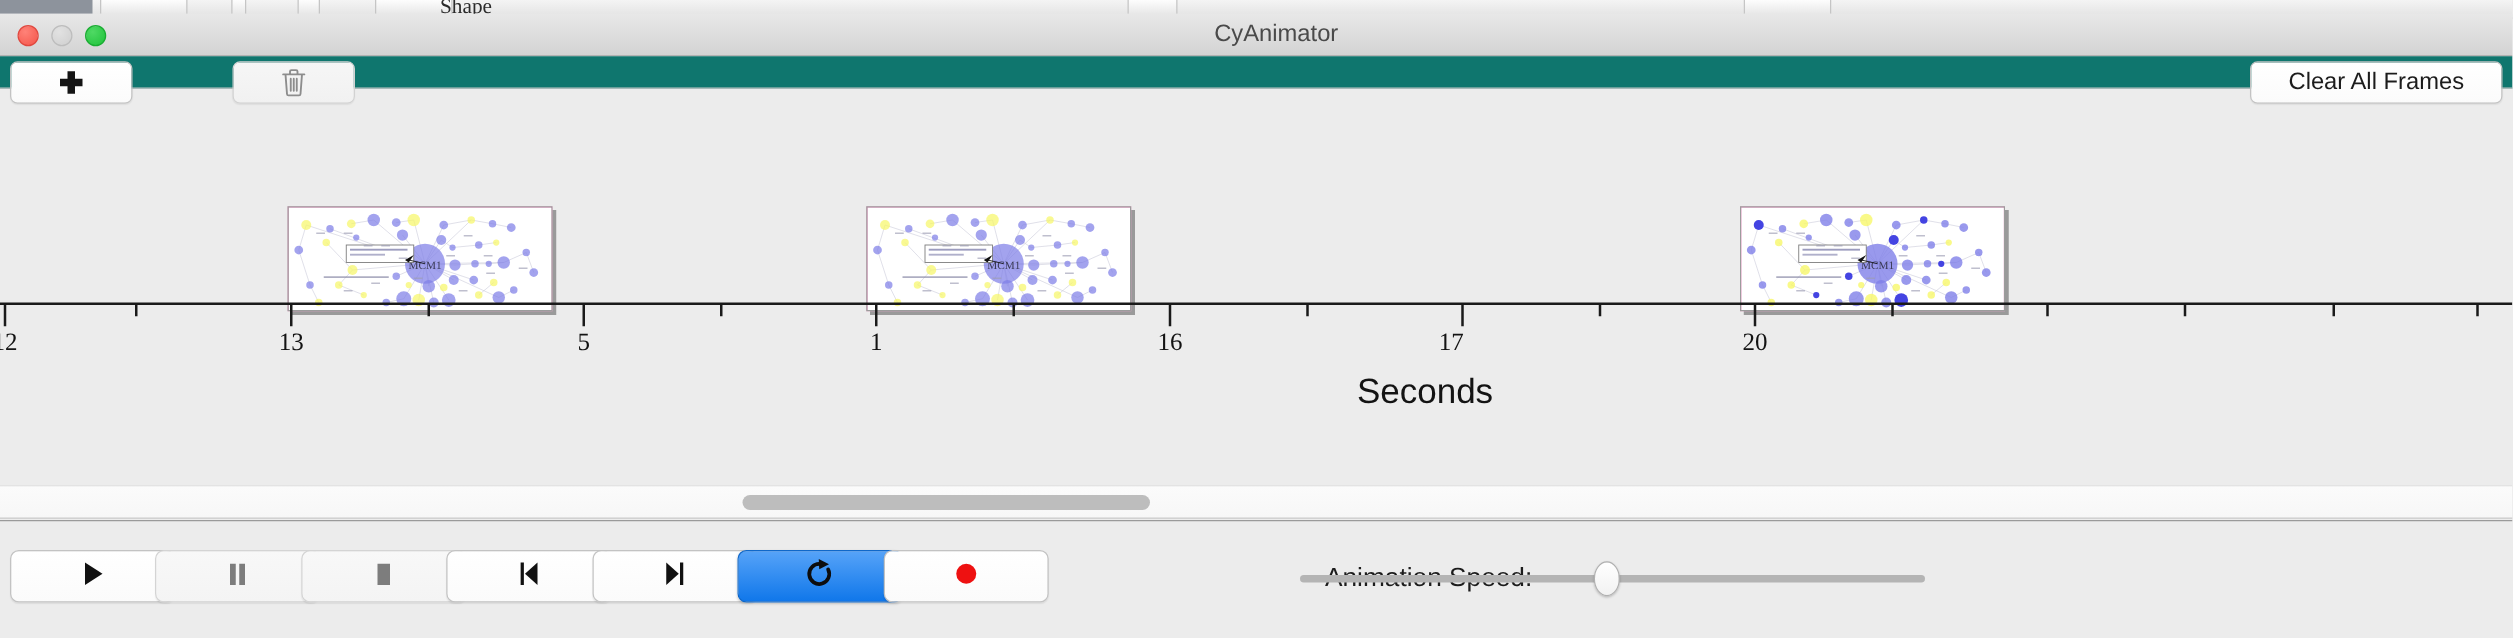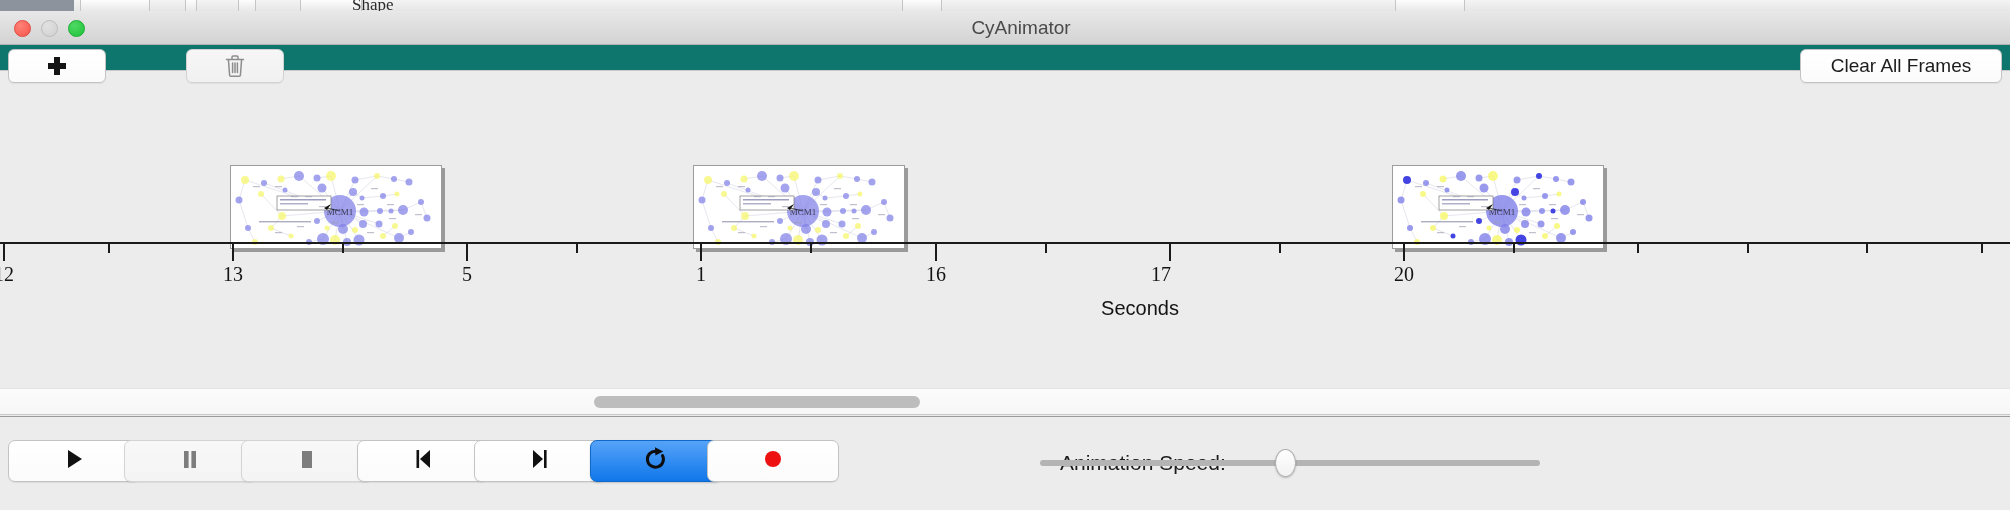--- a/index.html
+++ b/index.html
@@ -171,21 +171,21 @@
     position: absolute;
     top: 176px;
     font-size: 20px;
     color: #131313;
     transform: translateX(-50%);
     font-family: "Liberation Serif", serif;
   }
   .axis-title {
     position: absolute;
     top: 210px;
-    font-size: 20px;
+    font-size: 28px;
     color: #131313;
     transform: translateX(-50%);
   }
 
   
   .hscroll {
     position: absolute;
     left: 0; bottom: 0;
     width: 2010px; height: 26px;
     background: linear-gradient(#fbfbfb, #f7f7f7);

